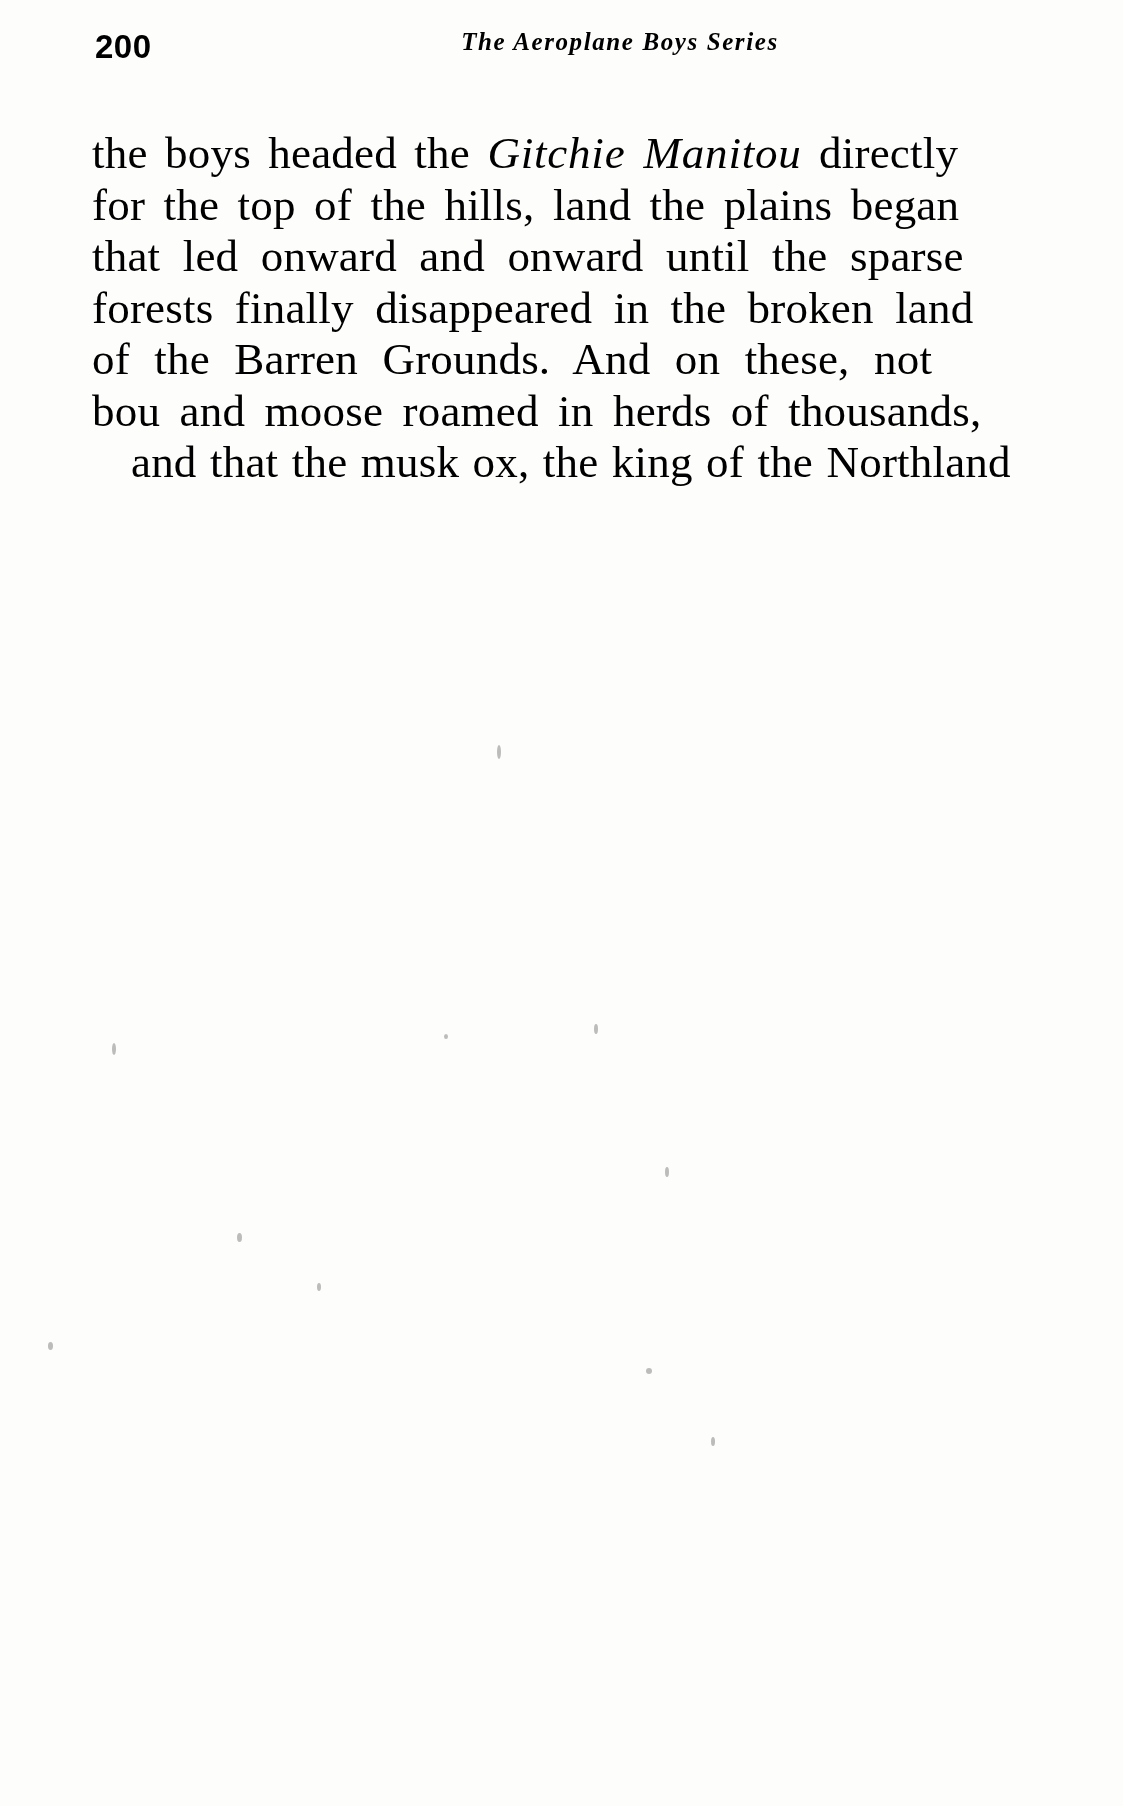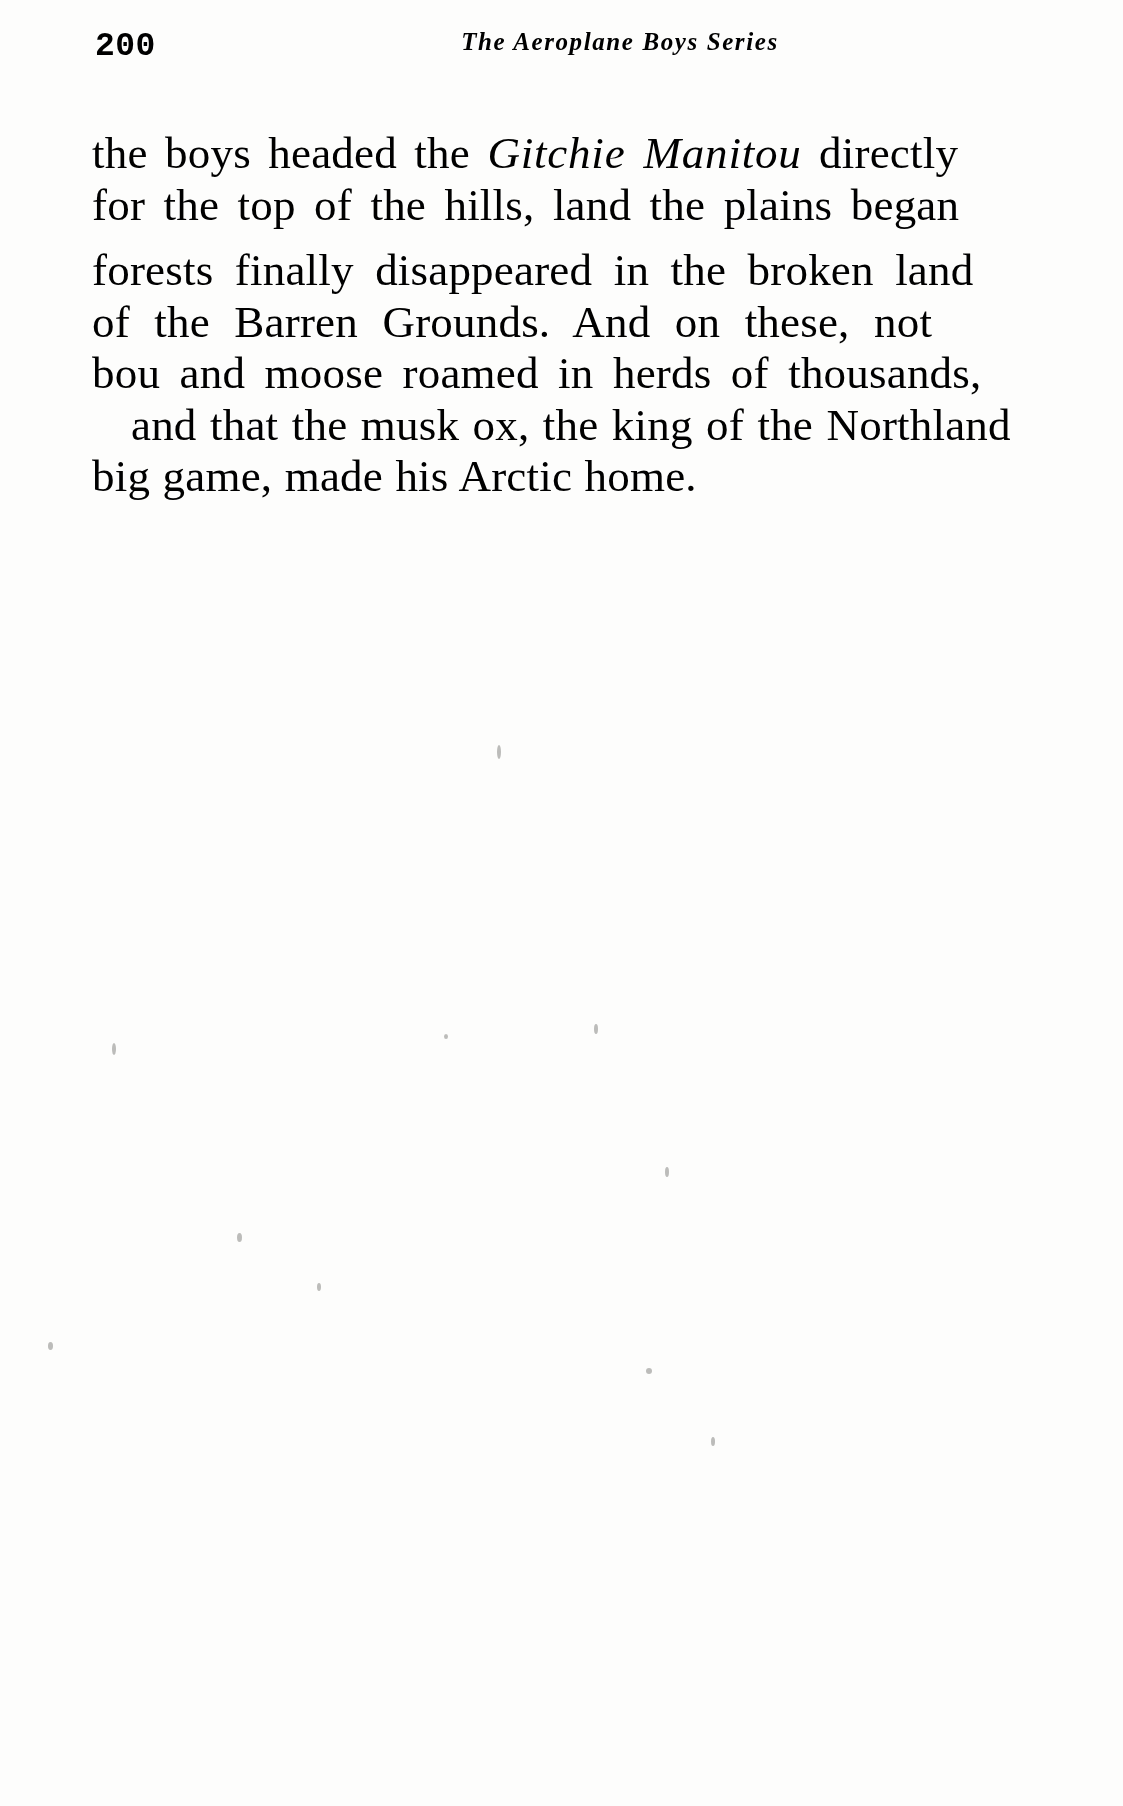--- a/index.html
+++ b/index.html
@@ -30,21 +30,21 @@
     width: 880px;
     height: 46px;
   }
   .folio {
     position: absolute;
     left: 0;
     top: 0;
     font-size: 33px;
     font-weight: bold;
     letter-spacing: 0.5px;
-    font-family: Liberation Mono, monospace;
+    font-family: Liberation Sans, sans-serif;
   }
   .running-head {
     position: absolute;
     left: 175px;
     top: 0;
     width: 700px;
     text-align: center;
     font-style: italic;
     font-weight: bold;
     font-size: 25px;
@@ -63,21 +63,21 @@
     line-height: 51.5px;
     height: 51.5px;
     white-space: nowrap;
     letter-spacing: 0.2px;
     font-family: "Liberation Serif", serif;
   }
   
   .j1 { word-spacing: 6px; }
   .j2 { word-spacing: 7px; }
   .j3 { word-spacing: 11px; }
-  .j4 { word-spacing: 10px; margin-top: 14px; }
+  .j4 { word-spacing: 10px; }
   .j5 { word-spacing: 13px; }
   .j6 { word-spacing: 3px; }
   .j7 { word-spacing: 8px; }
   .j8 { word-spacing: 2px; margin-left: 39px; }
   .j9 { word-spacing: 1px; }
   .ital {
     font-style: italic;
     letter-spacing: 0.8px;
   }
   .speck {
@@ -93,25 +93,25 @@
 <div class="page">
 
   <div class="header">
     <div class="folio">200</div>
     <div class="running-head">The Aeroplane Boys Series</div>
   </div>
 
   <div class="body-block">
     <span class="text-line j1"><span>the boys headed the </span><span class="ital">Gitchie Manitou</span><span> directly</span></span>
     <span class="text-line j2">for the top of the hills, land the plains began</span>
+    <span class="text-line j3">that led onward and onward until the sparse</span>
     <span class="text-line j4">forests finally disappeared in the broken land</span>
     <span class="text-line j5">of the Barren Grounds. And on these, not</span>
     <span class="text-line j7">bou and moose roamed in herds of thousands,</span>
     <span class="text-line j8">and that the musk ox, the king of the Northland</span>
-    <span class="text-line j9">big game, made his Arctic home.</span>
   </div>
 
   <div class="speck" style="left:497px; top:745px; width:4px; height:14px;"></div>
   <div class="speck" style="left:444px; top:1034px; width:4px; height:5px;"></div>
   <div class="speck" style="left:594px; top:1024px; width:4px; height:10px;"></div>
   <div class="speck" style="left:112px; top:1043px; width:4px; height:12px;"></div>
   <div class="speck" style="left:665px; top:1167px; width:4px; height:10px;"></div>
   <div class="speck" style="left:237px; top:1233px; width:5px; height:9px;"></div>
   <div class="speck" style="left:317px; top:1283px; width:4px; height:8px;"></div>
   <div class="speck" style="left:48px; top:1342px; width:5px; height:8px;"></div>

